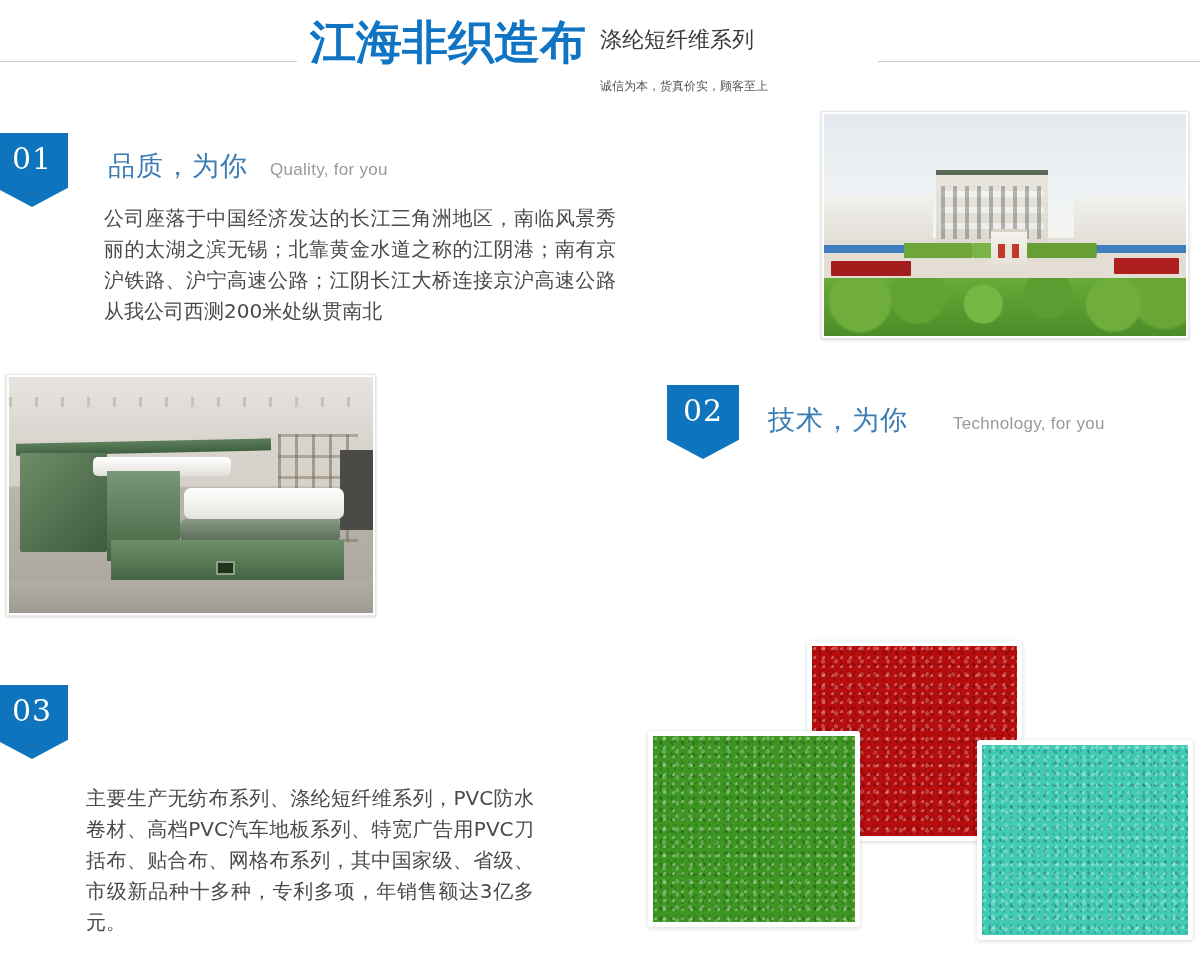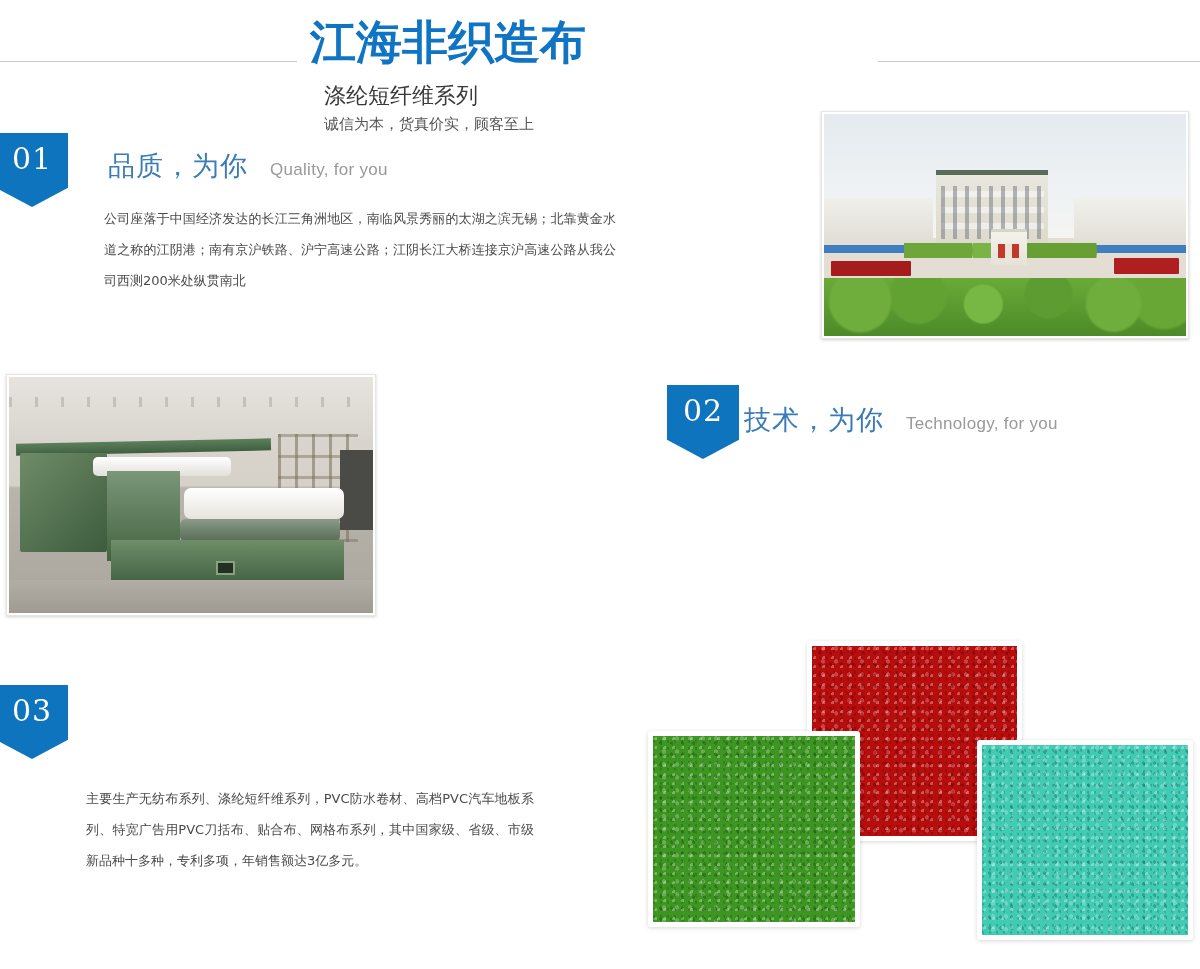--- a/index.html
+++ b/index.html
@@ -11,34 +11,34 @@
     overflow: hidden;
   }
   .page { position: relative; width: 1200px; height: 969px; background: #fff; }
 
   
   .header { position: absolute; left: 0; top: 0; width: 1200px; height: 100px; }
   .hdr-rule { position: absolute; top: 61px; height: 1px; background: #c9c9c9; }
   .hdr-rule.left  { left: 0;    width: 297px; }
   .hdr-rule.right { left: 878px; width: 322px; }
 
-  .logo-block { position: absolute; left: 310px; top: 14px; display: flex; align-items: flex-start; flex-direction: column; }
+  .logo-block { position: absolute; left: 310px; top: 14px; display: flex; align-items: flex-start; }
   .logo-cn {
     font-family: "DejaVu Sans", "Liberation Sans", sans-serif;
     font-size: 46px; font-weight: 700; line-height: 1.22;
     color: #0f74c4; letter-spacing: 0px; white-space: nowrap;
   }
   .logo-side { margin-left: 14px; padding-top: 12px; }
   .logo-slogan1 {
     font-family: "DejaVu Sans", "Liberation Sans", sans-serif;
     font-size: 22px; color: #3a3a3a; line-height: 1.3; white-space: nowrap;
   }
   .logo-slogan2 {
     font-family: "DejaVu Sans", "Liberation Sans", sans-serif;
-    font-size: 15px; color: #555; margin-top: 4px; line-height: 1.3; white-space: nowrap;
+    font-size: 12px; color: #555; margin-top: 24px; line-height: 1.3; white-space: nowrap;
   }
 
   
   .badge {
     position: absolute; width: 72px; height: 74px;
     background: #0d74bd;
     clip-path: polygon(0 0, 100% 0, 100% 74%, 50% 100%, 0 74%);
     color: #fff; text-align: center;
   }
   .badge span {
@@ -50,21 +50,21 @@
     font-family: "DejaVu Sans", "Liberation Sans", sans-serif;
     font-size: 27px; color: #3b7cb5; letter-spacing: 1px;
   }
   .sec-title .en {
     font-family: "Liberation Sans", sans-serif;
     font-size: 17px; color: #999; margin-left: 22px; letter-spacing: .3px;
   }
   .sec-body {
     position: absolute;
     font-family: "DejaVu Sans", "Liberation Sans", sans-serif;
-    font-size: 13px; color: #4a4a4a; line-height: 31px; text-align: justify;
+    font-size: 20px; color: #4a4a4a; line-height: 31px; text-align: justify;
   }
 
   
   .photo {
     position: absolute; background: #fff; padding: 2px;
     border: 1px solid #e6e6e6;
     box-shadow: 0 1px 3px rgba(0,0,0,.18);
     overflow: hidden;
   }
   .photo > .canvas { position: relative; width: 100%; height: 100%; overflow: hidden; }
@@ -200,21 +200,21 @@
       <div class="m-drum"></div>
       <div class="m-base"></div>
       <div class="m-port"></div>
       <div class="m-floor"></div>
     </div>
   </div>
 
   <div class="badge" style="left:667px; top:385px;">
     <span>02</span>
   </div>
-  <div class="sec-title" style="left:744px; top:402px;">
+  <div class="sec-title" style="left:768px; top:402px;gap:23px;">
     <span class="cn">技术，为你</span>
     <span class="en">Technology, for you</span>
   </div>
 
   <div class="badge" style="left:-4px; top:685px;">
     <span>03</span>
   </div>
   <div class="sec-body" style="left:86px; top:763px; width:448px;margin-top:20px;">主要生产无纺布系列、涤纶短纤维系列，PVC防水卷材、高档PVC汽车地板系列、特宽广告用PVC刀括布、贴合布、网格布系列，其中国家级、省级、市级新品种十多种，专利多项，年销售额达3亿多元。</div>
 
   <div class="swatch" style="left:807px; top:641px; width:215px; height:200px; z-index:1;">

